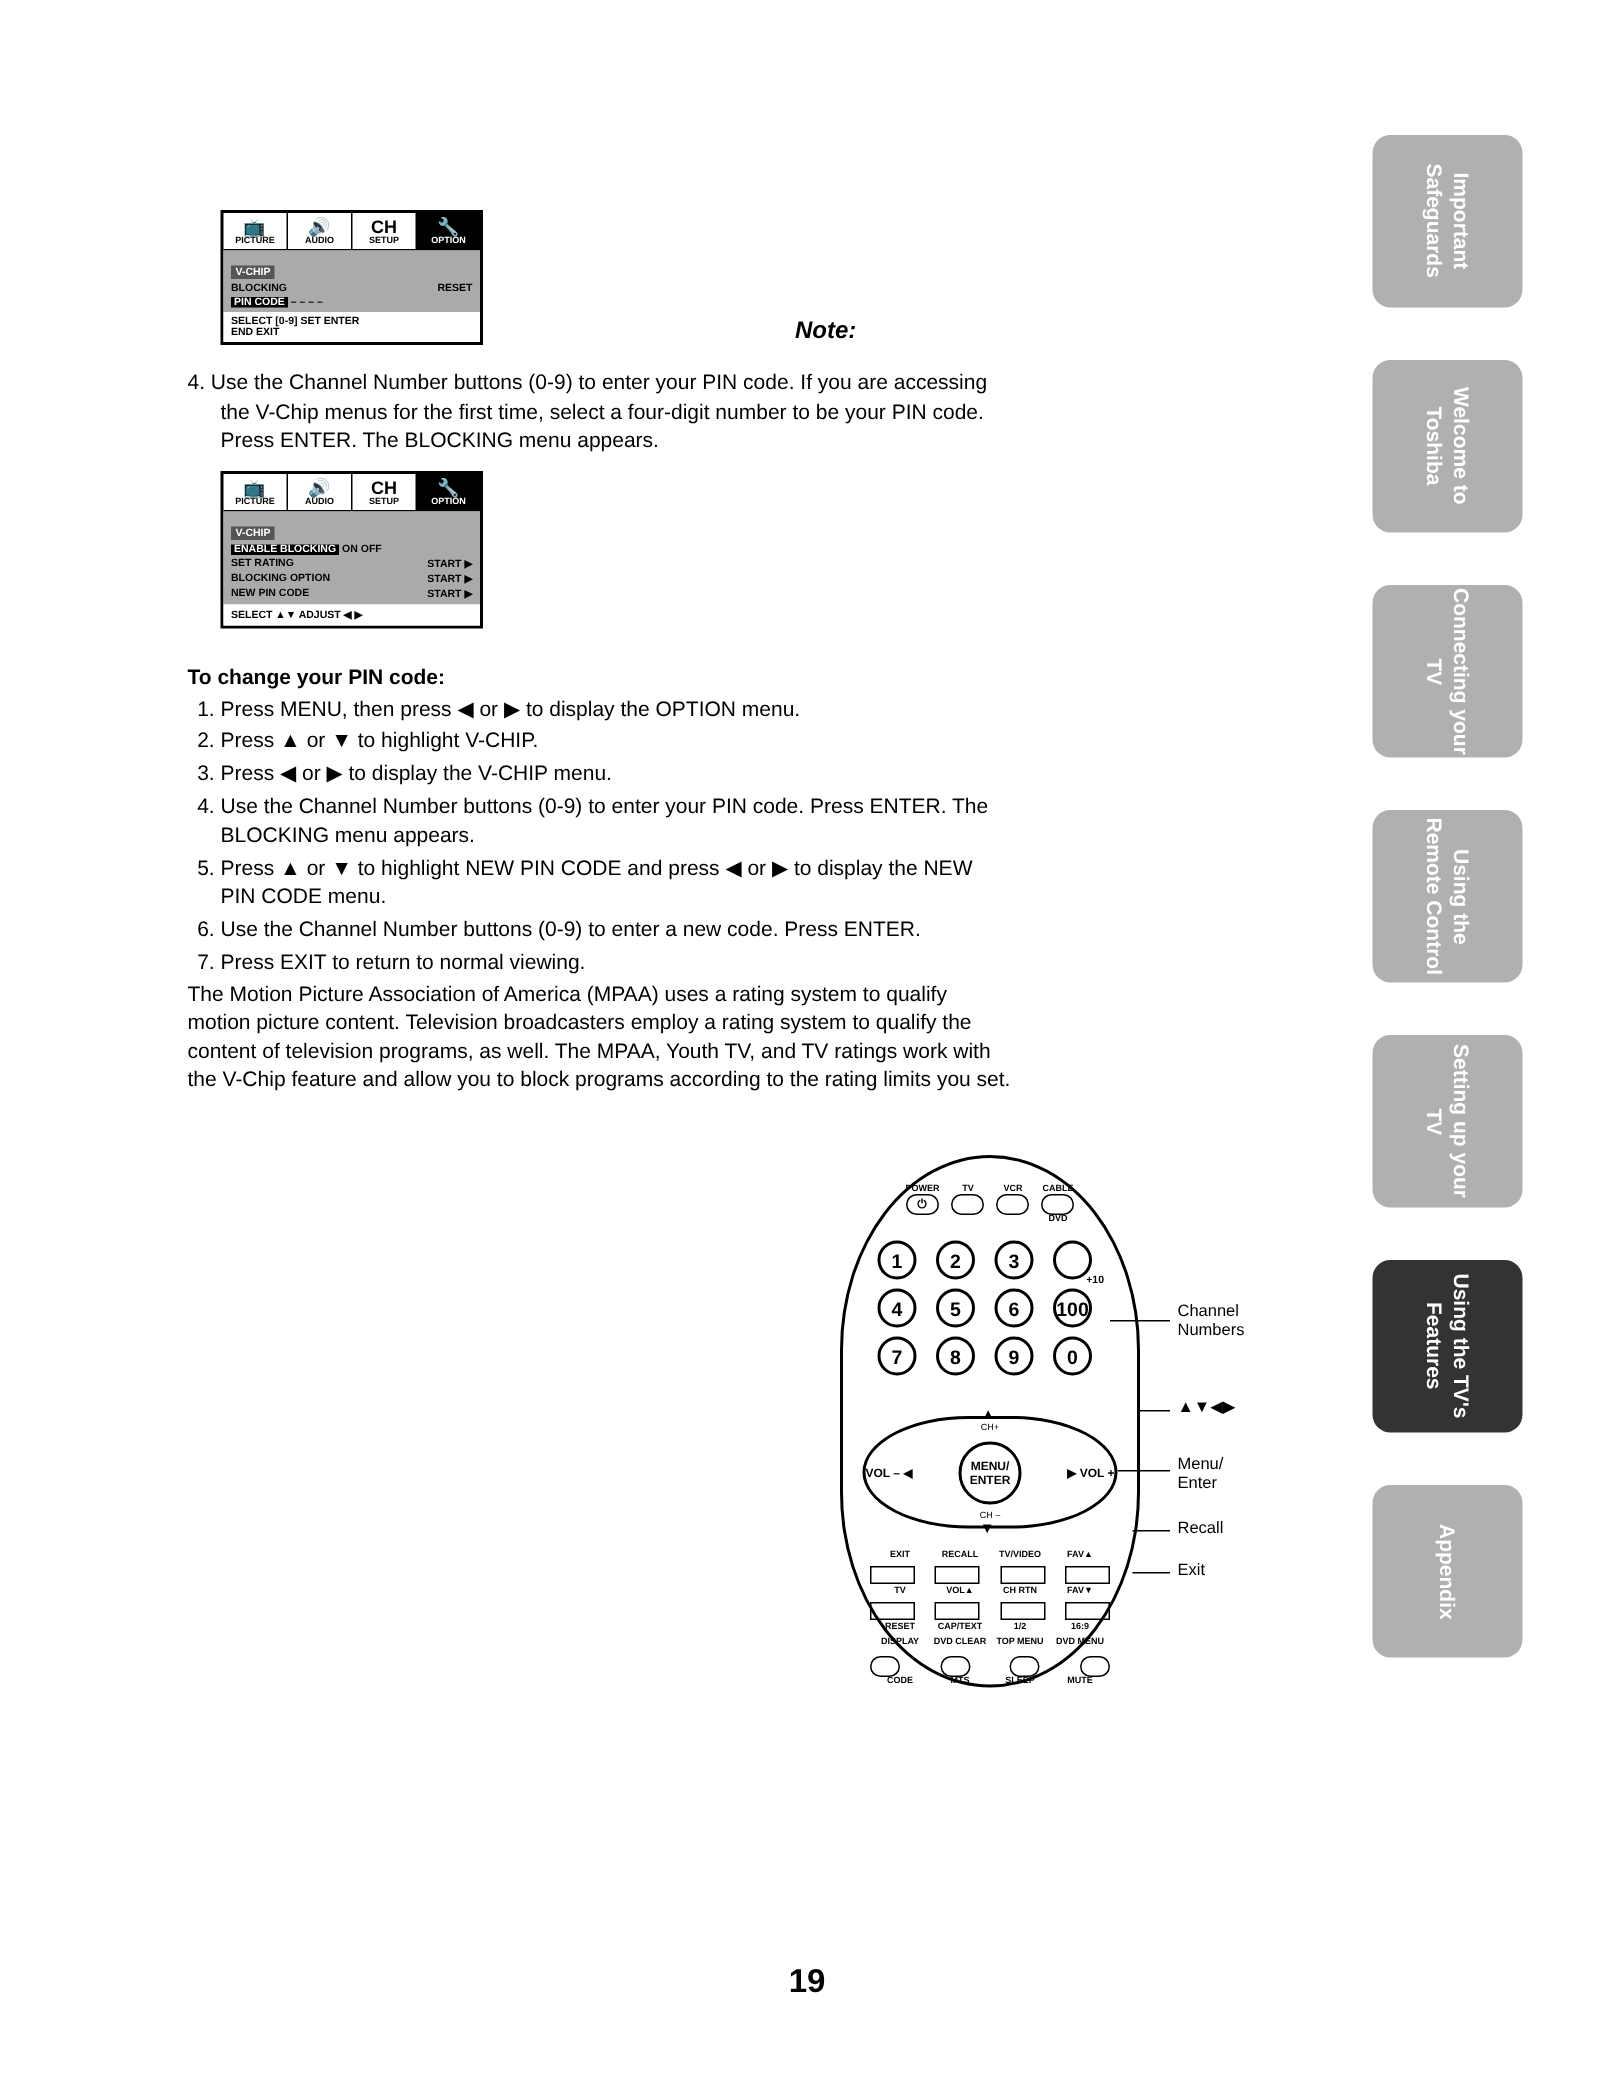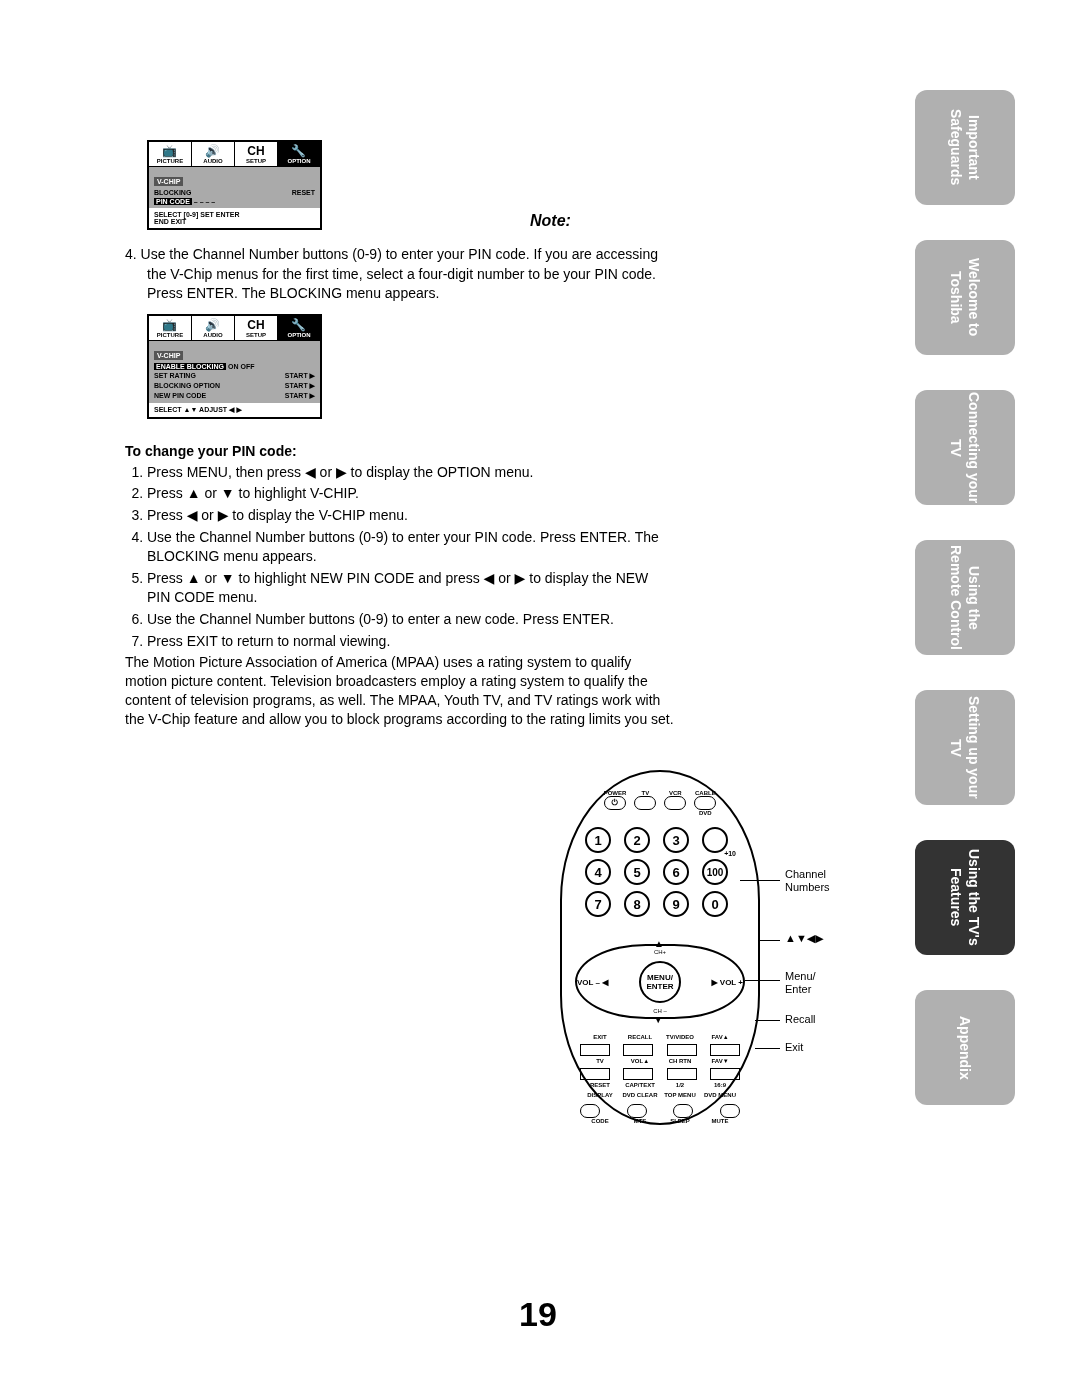--- a/index.html
+++ b/index.html
@@ -23,21 +23,21 @@
   .osd-row .post { }
   .osd-foot { font-size:7px; font-weight:bold; padding:3px 5px; display:flex; gap:8px; background:#fff;}
   .note-col { position:absolute; left:530px; top:212px; width:290px; }
   .note-title { font-weight:bold; font-style:italic; font-size:16px; margin-bottom:3px; }
   .note-body { font-style:italic; font-size:14px; line-height:1.35; }
   .sub-head { font-weight:bold; font-size:14px; margin-top:24px; margin-bottom:4px;}
   .numlist { padding-left:22px; }
   .numlist li { font-size:14px; line-height:1.4; margin-bottom:2px; list-style:decimal; }
   .h2 { font-weight:bold; font-size:19px; margin-top:20px; margin-bottom:6px; }
   .para { font-size:14px; line-height:1.35; margin-bottom:10px;}
-  .page-num { position:absolute; bottom:60px; left:0; width:1076px; text-align:center; font-size:34px; font-weight:bold; }
+  .page-num { position:absolute; bottom:60px; left:0; width:1076px; text-align:center; font-size:22px; font-weight:bold; }
   .side-tabs { position:absolute; right:65px; top:90px; width:100px; }
   .side-tab { display:flex; align-items:center; justify-content:center; width:100px; height:115px; margin-bottom:35px; border-radius:12px; background:#b0b0b0; }
   .side-tab.dark { background:#333; }
   .side-tab span { writing-mode:vertical-rl; transform:rotate(0deg); color:#fff; font-size:14px; font-weight:bold; text-align:center; line-height:1.3;}
   .remote { position:absolute; left:560px; top:770px; }
   .remote-body { width:200px; height:355px; border:2px solid #000; border-radius:100px / 130px; background:#fff; position:relative; padding:10px; }
   .remote .top-row { position:absolute; top:18px; left:0; width:100%; display:flex; justify-content:center; gap:8px; font-size:8px; font-weight:bold;}
   .remote .btn-small { width:22px; height:14px; border:1px solid #000; border-radius:7px; }
   .remote .pwr { width:22px; height:14px; border:1px solid #000; border-radius:10px; display:flex; align-items:center; justify-content:center;}
   .remote .num-grid { position:absolute; top:55px; left:50%; transform:translateX(-50%); width:150px; display:grid; grid-template-columns:repeat(4,1fr); gap:6px; }
@@ -194,21 +194,21 @@
           </div>
       </div>
       <div class="num-grid">
         <div class="num-btn">1</div>
         <div class="num-btn">2</div>
         <div class="num-btn">3</div>
         <div class="num-btn" style="border:2px solid #000;"></div>
         <div class="num-btn">4</div>
         <div class="num-btn">5</div>
         <div class="num-btn">6</div>
-        <div class="num-btn" style="font-size:10px;">100</div>
+        <div class="num-btn" style="font-size:13px;">100</div>
         <div class="num-btn">7</div>
         <div class="num-btn">8</div>
         <div class="num-btn">9</div>
         <div class="num-btn">0</div>
       </div>
       <div style="position:absolute;top:78px;right:22px;font-size:7px;font-weight:bold;">+10</div>
       <div class="ch-area">
         <div class="cross">
           <div class="outer"></div>
           <div class="center">

